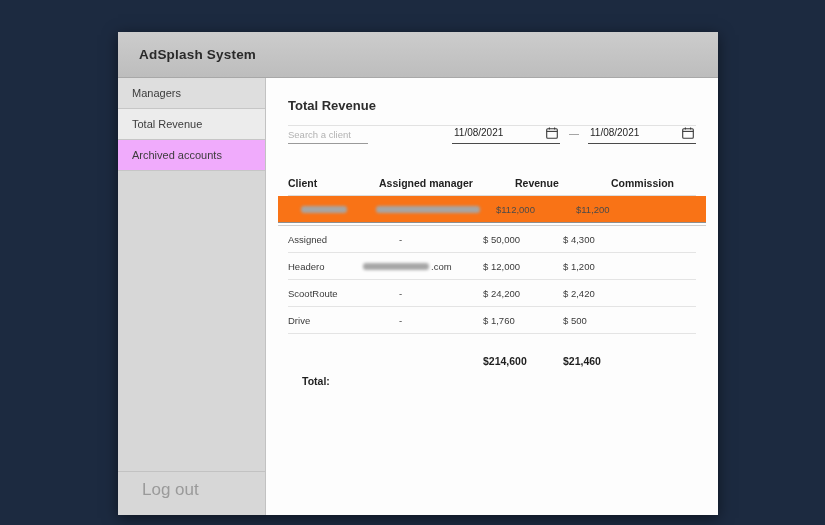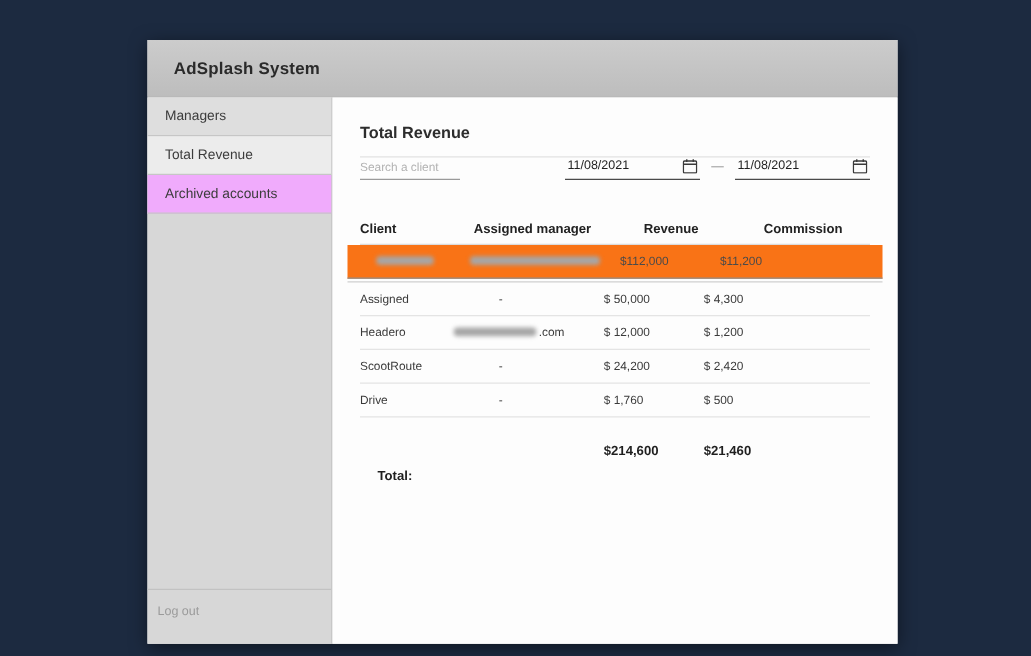--- a/index.html
+++ b/index.html
@@ -39,21 +39,21 @@
     padding-left:14px; font-size:11px; color:#3c3c3c;
     border-bottom:1px solid #c6c6c6;
     cursor:pointer;
   }
   .side-item.it-0 { background:#dedede; }
   .side-item.it-1 { background:#ececec; }
   .side-item.it-2 { background:#f0abfc; }
   .side-spacer { flex:1; }
   .logout {
     height:36px; display:flex; align-items:center;
-    padding-left:8px; font-size:10px; color:#9a9a9a;
+    padding-left:24px; font-size:17px; color:#9a9a9a;
     border-top:1px solid #c2c2c2; cursor:pointer;
     margin-bottom:8px;
   }
   .main {
     flex:1; background:#fdfdfd; padding:0 22px;
     display:flex; flex-direction:column; min-width:0;
   }
   .page-title {
     margin-top:20px; font-size:13px; font-weight:bold; color:#2d2d2d;
   }

